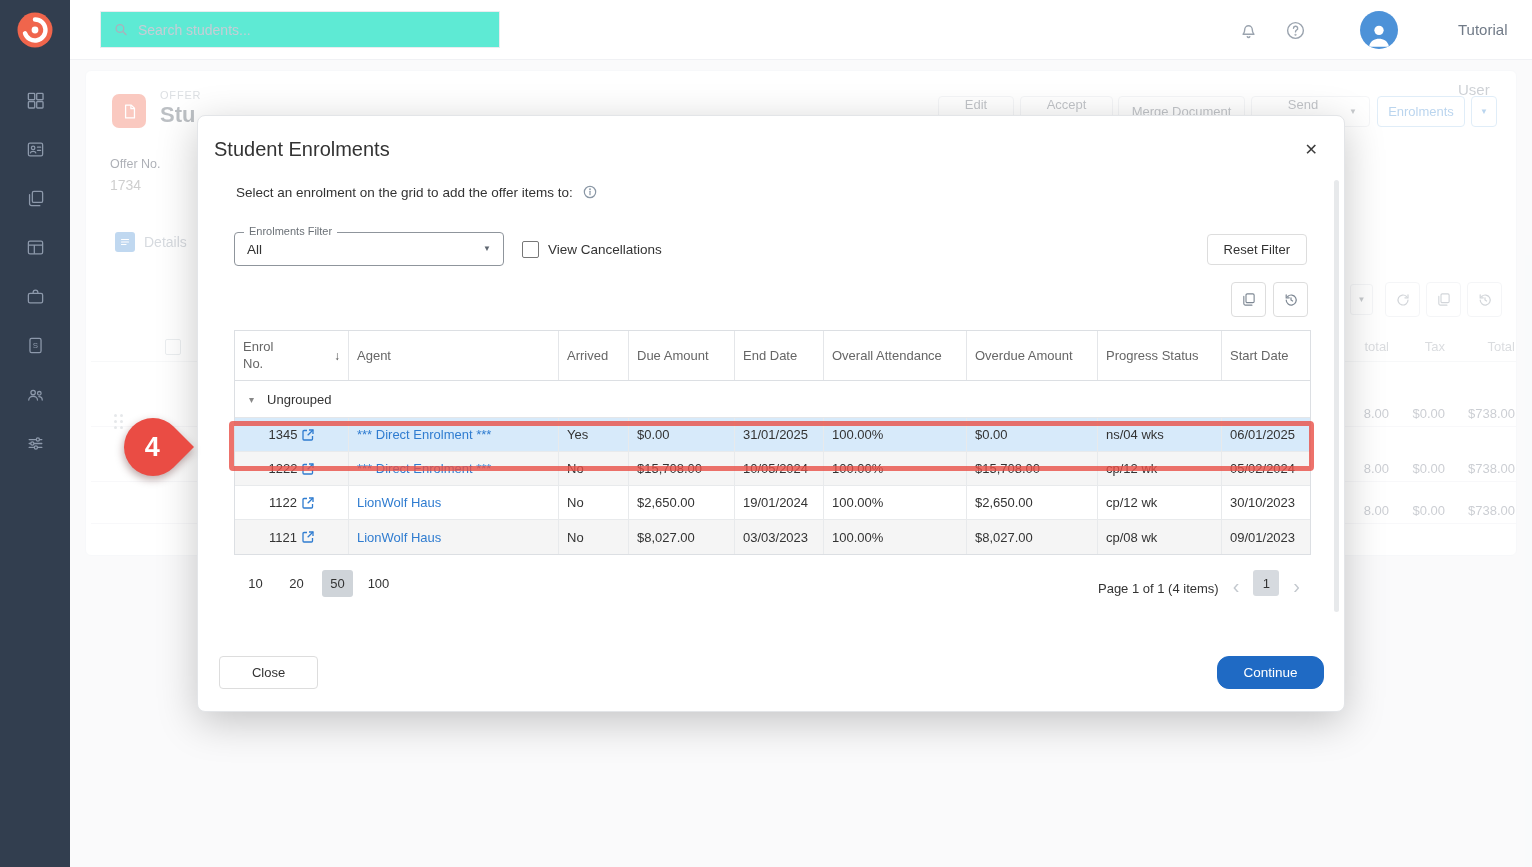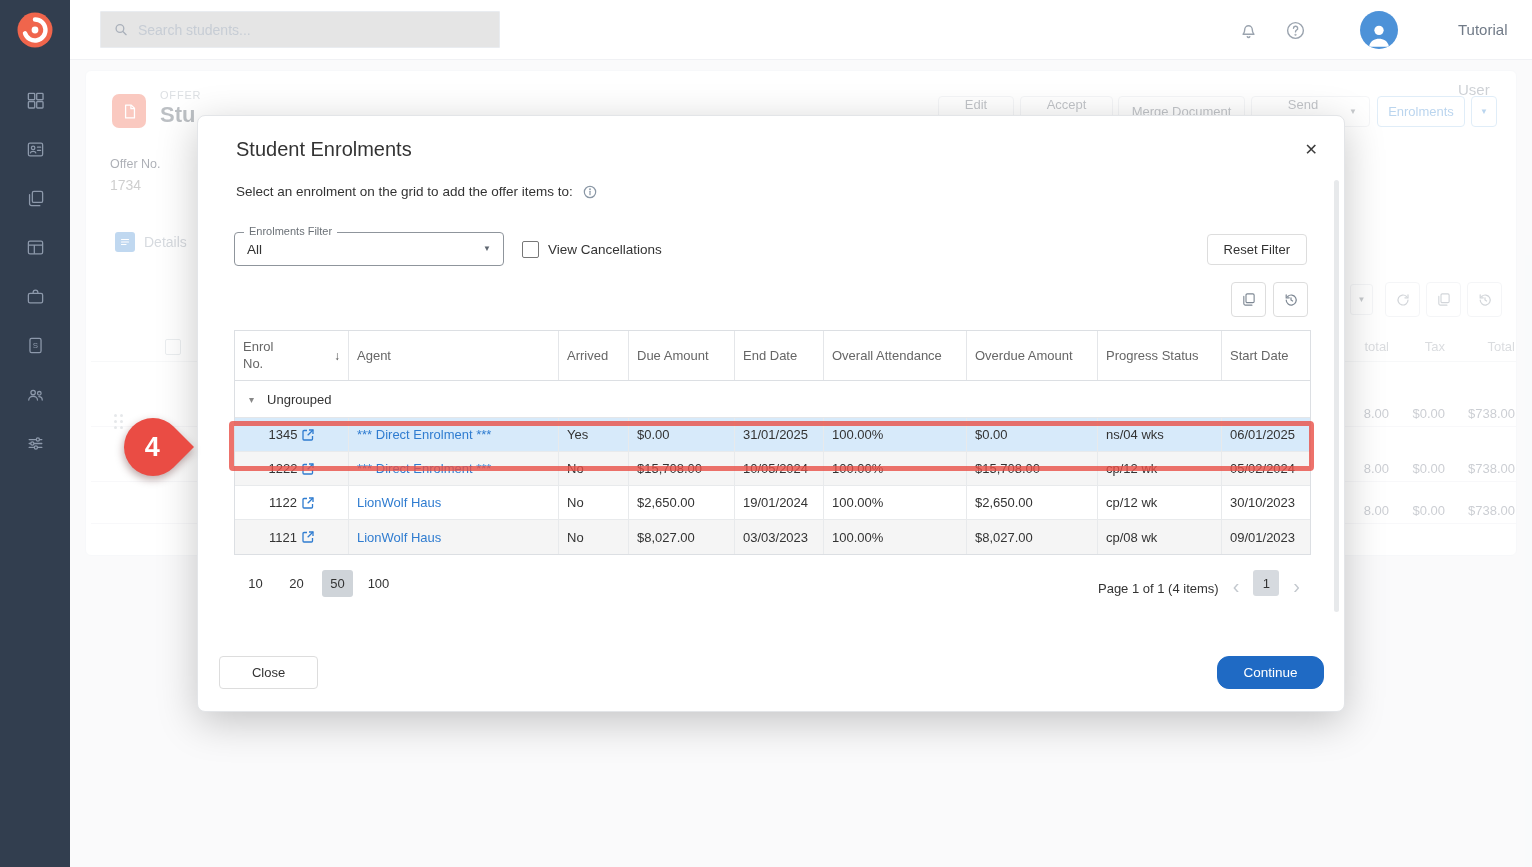--- a/index.html
+++ b/index.html
@@ -9,21 +9,21 @@
   button{font-family:"Liberation Sans",sans-serif;cursor:pointer}
 
   
   .sidebar{position:absolute;left:0;top:0;width:70px;height:867px;background:#323e4f;z-index:60}
   .logo{width:70px;height:60px;display:flex;align-items:center;justify-content:center;cursor:pointer}
   .nav{display:flex;flex-direction:column;align-items:center;margin-top:31px;gap:30px}
   .nav-item{width:42px;height:19px;display:flex;align-items:center;justify-content:center;cursor:pointer}
 
   
   .topbar{position:absolute;left:70px;top:0;right:0;height:60px;background:#fff;border-bottom:1px solid #f0f1f4;z-index:55}
-  .search{position:absolute;left:30px;top:11px;width:400px;height:37px;border:1px solid #e9ecf0;border-radius:1px;background:#e5e5e5;display:flex;align-items:center;padding:0 12px;gap:9px}
+  .search{position:absolute;left:30px;top:11px;width:400px;height:37px;border:1px solid #e9ecf0;border-radius:1px;background:#5eead4;display:flex;align-items:center;padding:0 12px;gap:9px}
   .search input{border:none;outline:none;font-size:14px;color:#555;width:100%;background:transparent}
   .search input::placeholder{color:#c7cdd5}
   .tb-icon{position:absolute;top:17px;width:26px;height:26px;display:flex;align-items:center;justify-content:center;cursor:pointer}
   .avatar{position:absolute;left:1290px;top:11px;width:38px;height:38px;border-radius:50%;background:#4d92d8;overflow:hidden;display:flex;align-items:flex-end;justify-content:center;cursor:pointer}
   .username{position:absolute;left:1388px;top:0;height:60px;line-height:60px;font-size:15px;color:#707a87}
 
   
   .content{position:absolute;left:70px;top:60px;right:0;bottom:0;background:#eff1f4}
   .card{position:absolute;left:15px;top:10px;width:1432px;height:486px;background:#fff;border:1px solid #e9ebef;border-radius:6px}
   .abs{position:absolute}
@@ -48,24 +48,24 @@
   .pg-head .pg-c1,.pg-head .pg-c2,.pg-head .pg-c3{line-height:30px}
   .chkbox{width:16px;height:16px;border:1px solid #c7cdd4;border-radius:2px;background:#fff}
   .dots{left:44px;top:354px;display:grid;grid-template-columns:3px 3px;gap:3px}
   .dots i{width:3px;height:3px;border-radius:50%;background:#b6bcc4}
 
   
   .overlay{position:absolute;left:70px;top:60px;right:0;bottom:0;background:rgba(255,255,255,.65);z-index:70}
 
   
   .modal{position:absolute;left:197px;top:115px;width:1148px;height:597px;background:#fff;border:1px solid #e3e5e8;border-radius:8px;box-shadow:0 10px 40px rgba(0,0,0,.22);z-index:100}
-  .m-head{display:flex;align-items:flex-start;justify-content:space-between;padding:22px 22px 0 38px}
+  .m-head{display:flex;align-items:flex-start;justify-content:space-between;padding:22px 22px 0 16px}
   .m-title{font-size:20px;font-weight:500;color:#333}
   .m-close{background:none;border:none;font-size:16px;color:#3c3c3c;line-height:1;padding:4px}
-  .m-instr{margin:22px 0 0 38px;display:flex;align-items:flex-start;gap:9px;font-size:13.5px;color:#333}
+  .m-instr{margin:22px 0 0 38px;display:flex;align-items:center;gap:9px;font-size:13.5px;color:#333}
   .filter-row{margin:32px 37px 0 36px;display:flex;align-items:center}
   .dx-select{position:relative;width:270px;height:34px;border:1px solid #8f959c;border-radius:4px;background:#fff;display:flex;align-items:center;padding:0 12px;cursor:pointer}
   .fl-label{position:absolute;top:-8px;left:9px;background:#fff;padding:0 5px;font-size:11px;color:#6b7177}
   .fl-value{font-size:13.5px;color:#333;flex:1}
   .chk{display:flex;align-items:center;gap:9px;margin-left:18px;font-size:13.5px;color:#333;cursor:pointer}
   .chk .box{width:17px;height:17px;border:1px solid #777;border-radius:2px;background:#fff}
   .btn{height:31px;border:1px solid #ddd;border-radius:4px;background:#fff;color:#333;font-size:13px;padding:0 16px}
   .reset{margin-left:auto}
   .tool-row{margin:16px 36px 0 0;display:flex;justify-content:flex-end;gap:7px}
   .icon-btn{width:35px;height:35px;border:1px solid #ddd;border-radius:4px;background:#fff;display:flex;align-items:center;justify-content:center}

